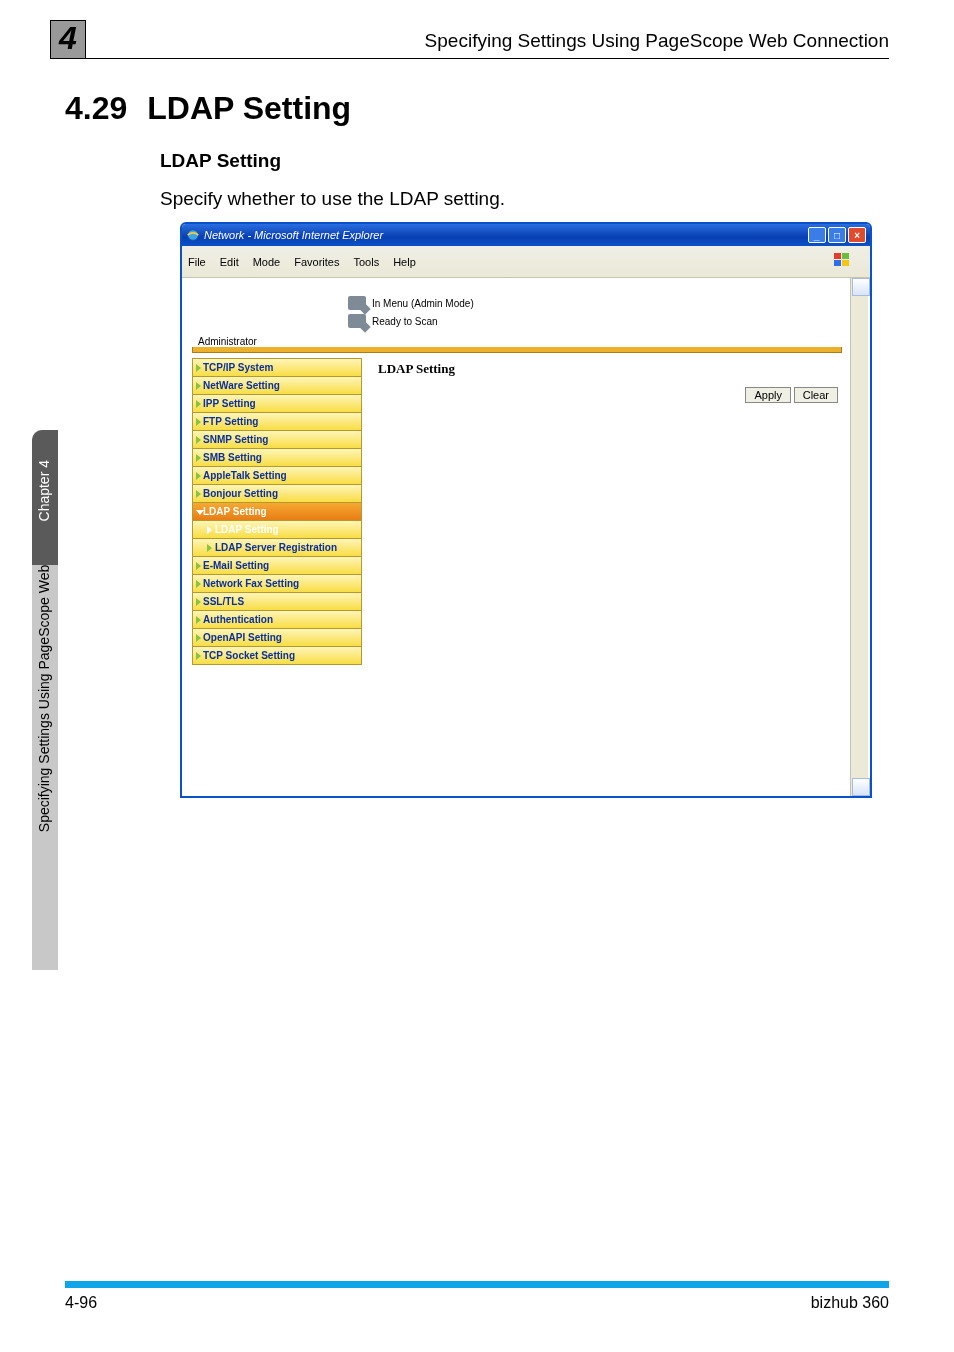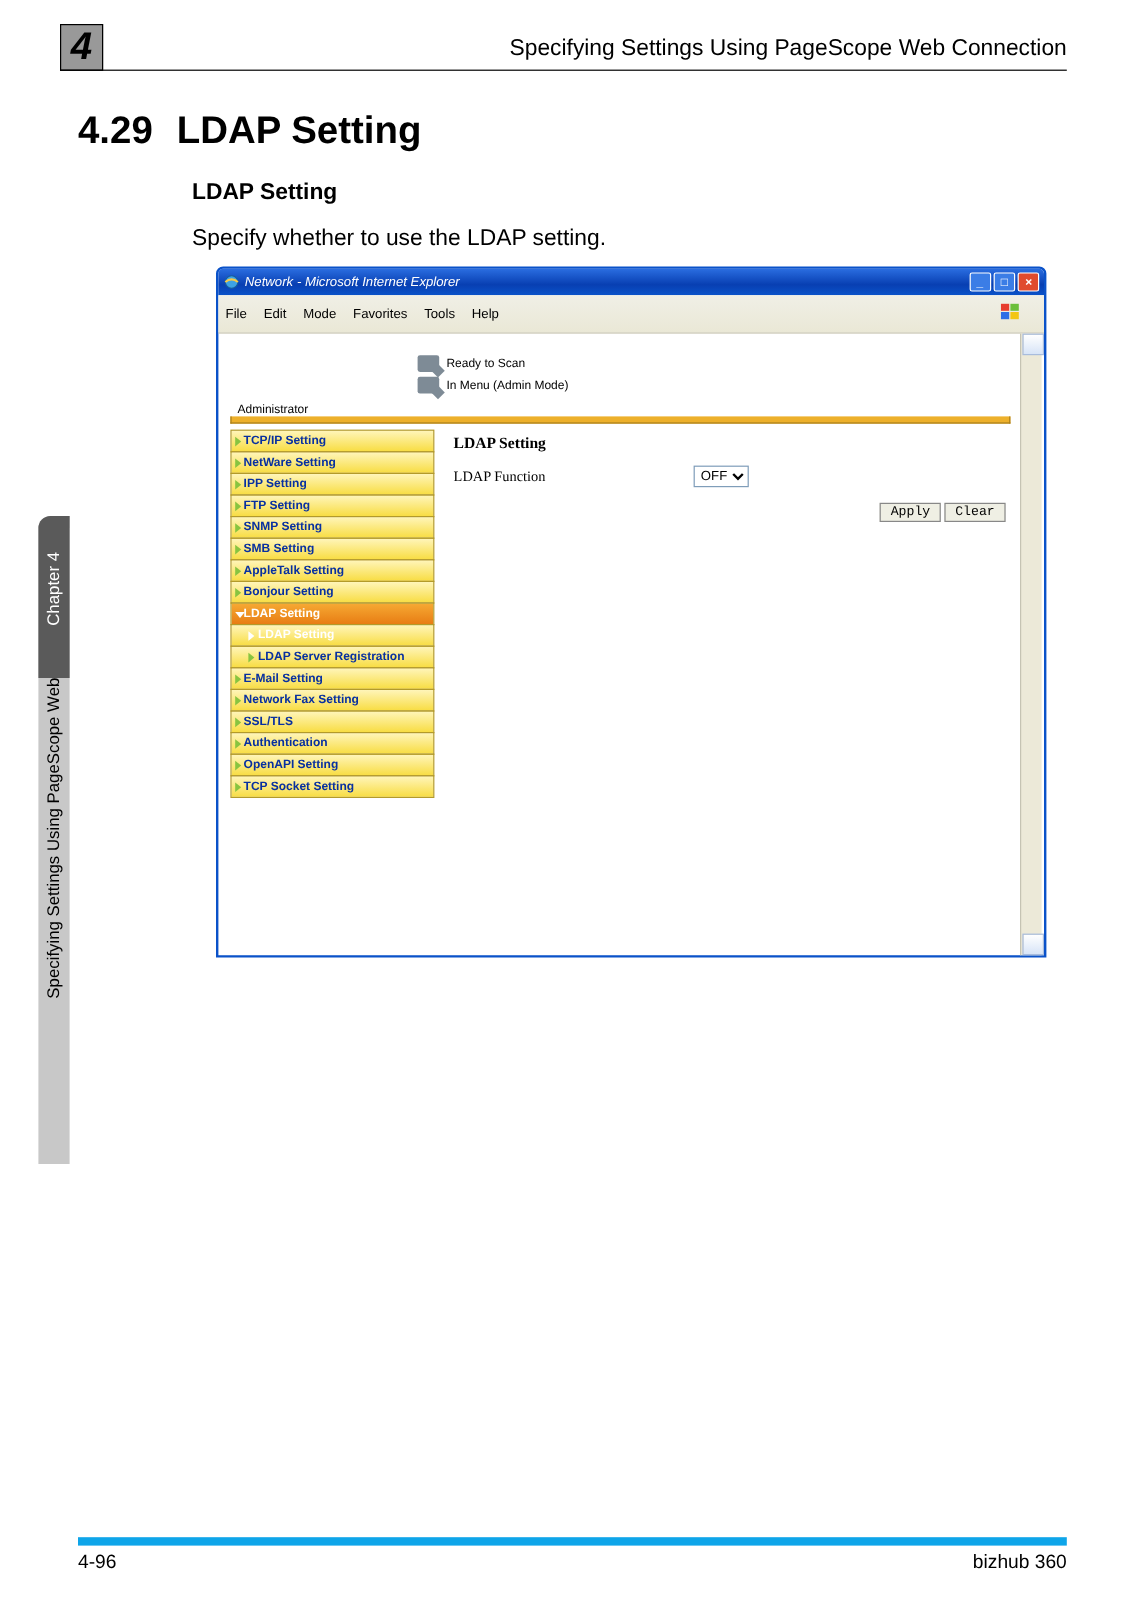--- a/index.html
+++ b/index.html
@@ -273,21 +273,21 @@
   .detail-pane h4 { font-family:"Times New Roman",serif; font-size:13px; font-weight:bold; margin-bottom:8px; }
   .detail-row { display:flex; align-items:center; height:24px; font-family:"Times New Roman",serif; font-size:12px; }
   .detail-row label { width: 200px; }
   .detail-row select {
     font-family: Tahoma, sans-serif; font-size:11px;
     border:1px solid #7f9db9; padding:0 1px; height:18px;
     background:#fff;
   }
   .btn-row { margin-top:10px; text-align:right; padding-right:4px; }
   .btn-row button {
-    font-family: Liberation Mono, monospace; font-size:11px; padding:1px 8px;
+    font-family: Liberation Sans, sans-serif; font-size:11px; padding:1px 8px;
     border:1px solid #888; background:#efefe4;
   }
 </style>
 </head>
 <body>
 
 <div class="page-marker">4</div>
 
 <div class="header-title">Specifying Settings Using PageScope Web Connection</div>
 <div class="header-line"></div>
@@ -340,37 +340,37 @@
         </svg>
     </span>
   </div>
 
   <div class="content-area">
     <div class="scrollbar-v"></div>
 
     <div class="status-block">
       <div class="row">
         <span class="status-icon"></span>
-        <span>Ready to Scan</span>
+        <span>In Menu (Admin Mode)</span>
       </div>
       <div class="row">
         <span class="status-icon"></span>
-        <span>In Menu (Admin Mode)</span>
+        <span>Ready to Scan</span>
       </div>
     </div>
 
     <div class="admin-label">Administrator</div>
 
     <div class="tab-underline"></div>
 
     <div class="main-flex">
       <div class="sidebar" id="sidebar">
           <div class="sidebar-item">
             <span class="arrow"></span>
-            <span>TCP/IP Setting</span>
+            <span>TCP/IP System</span>
           </div>
           <div class="sidebar-item">
             <span class="arrow"></span>
             <span>NetWare Setting</span>
           </div>
           <div class="sidebar-item">
             <span class="arrow"></span>
             <span>IPP Setting</span>
           </div>
           <div class="sidebar-item">
@@ -426,26 +426,20 @@
             <span>OpenAPI Setting</span>
           </div>
           <div class="sidebar-item">
             <span class="arrow"></span>
             <span>TCP Socket Setting</span>
           </div>
         </div>
 
       <div class="detail-pane">
         <h4>LDAP Setting</h4>
-        <div class="detail-row">
-          <label>LDAP Function</label>
-          <select>
-            <option>OFF</option>
-          </select>
-        </div>
         <div class="btn-row">
           <button>Apply</button>
           <button>Clear</button>
         </div>
       </div>
     </div>
 
   </div>
 </div>
 

